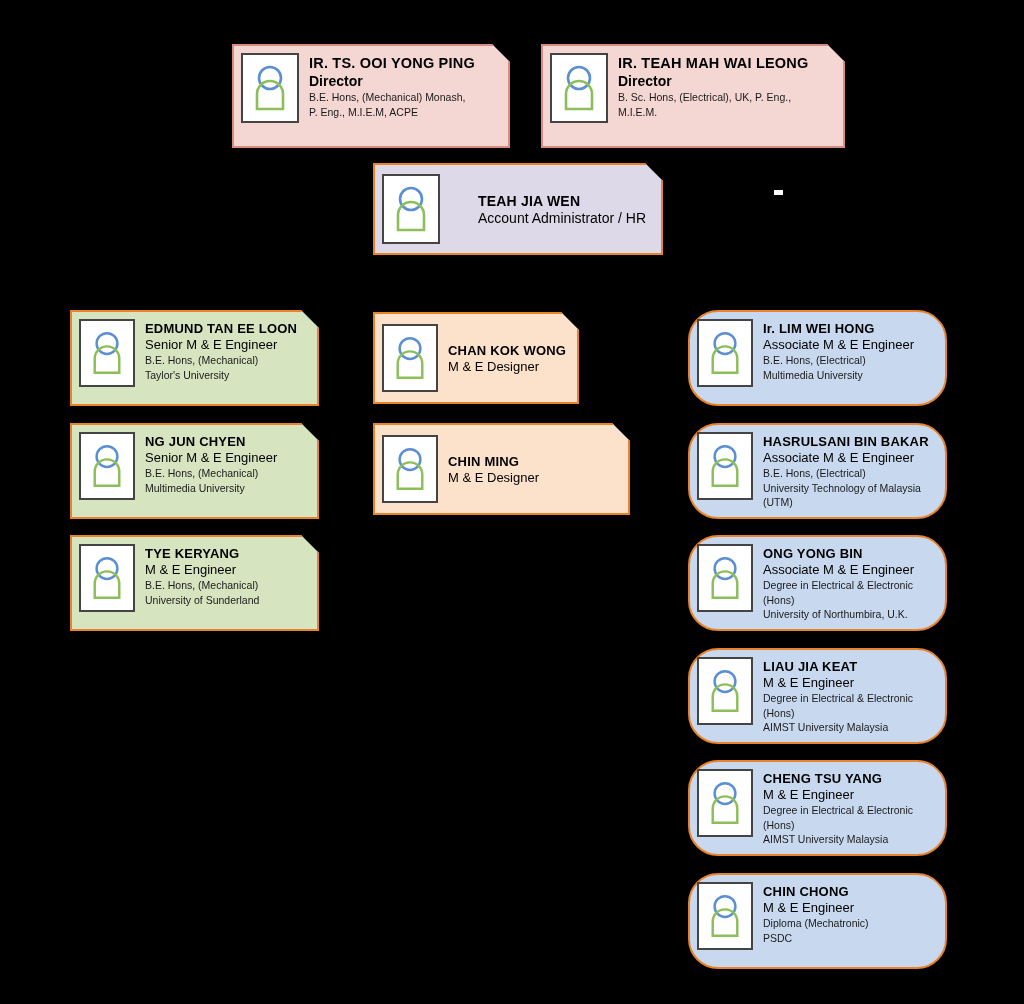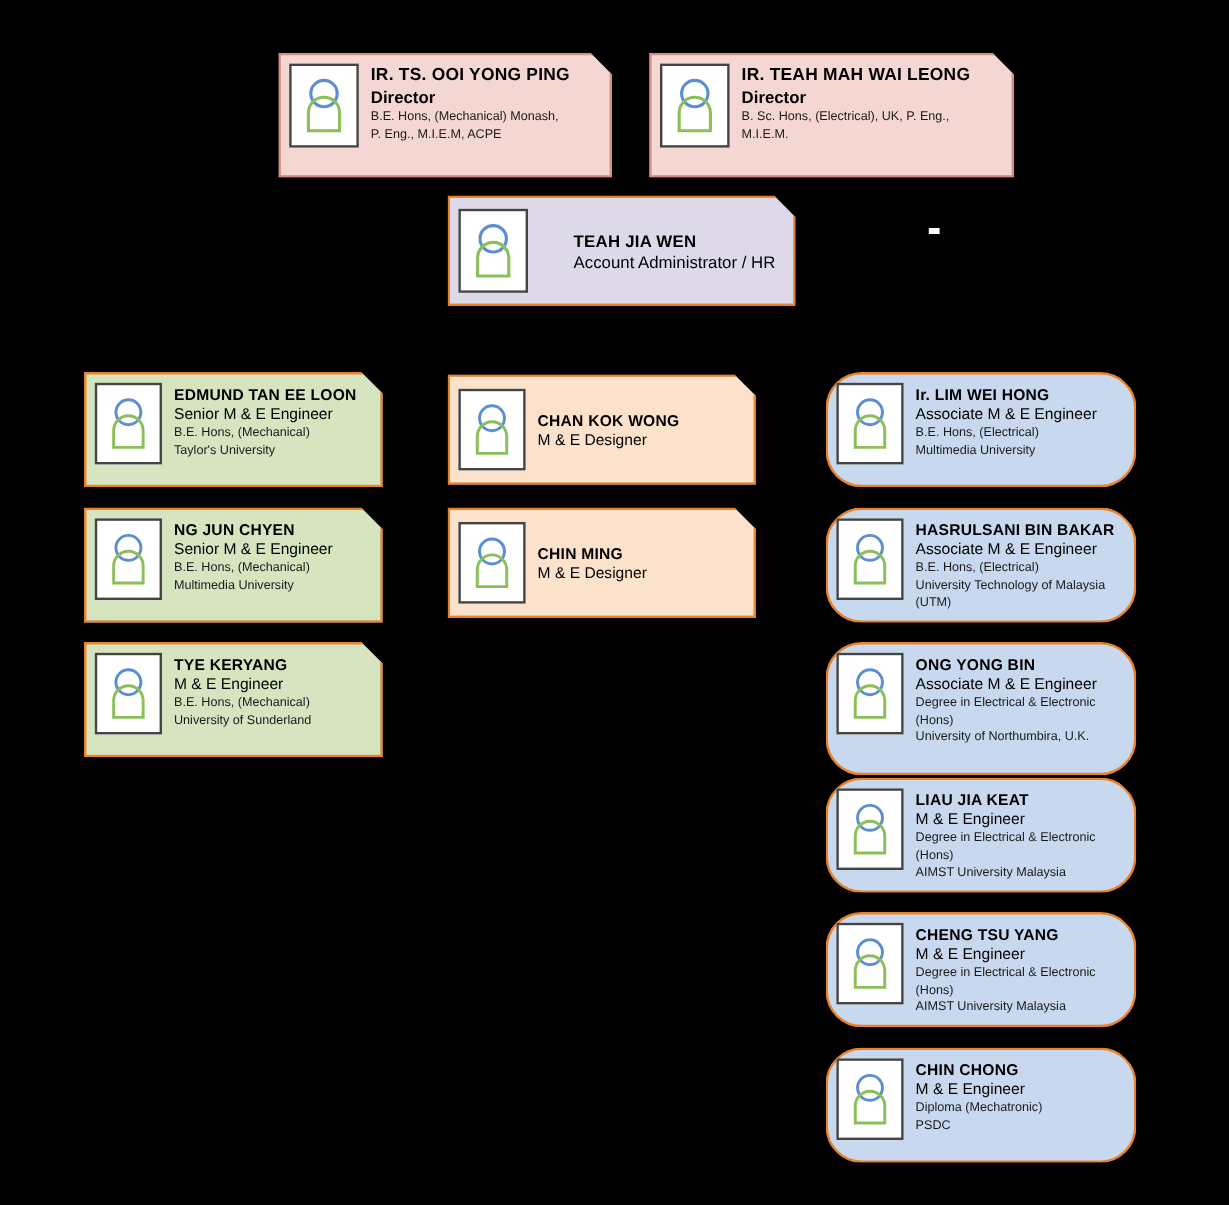--- a/index.html
+++ b/index.html
@@ -194,21 +194,21 @@
       </svg>
     </div>
     <div class="info">
       <div class="nm">TYE KERYANG</div>
       <div class="ti">M &amp; E Engineer</div>
       <div class="qu">B.E. Hons, (Mechanical)</div>
       <div class="qu">University of Sunderland</div>
     </div>
   </div>
 
-  <div class="card theme-orange" style="left:373px; top:312px; width:257px; height:92px; align-items:center;">
+  <div class="card theme-orange" style="left:373px; top:312px; width:206px; height:92px; align-items:center;">
     <div class="avatar sm">
       <svg width="34" height="46" viewBox="0 0 36 48" aria-hidden="true">
         <circle cx="18" cy="14" r="11" fill="none" stroke="#5b8fd1" stroke-width="2.6"></circle>
         <path d="M5 45 L5 30 a13 13 0 0 1 26 0 L31 45 Z" fill="none" stroke="#8cbe5a" stroke-width="2.6"></path>
       </svg>
     </div>
     <div class="info">
       <div class="nm">CHAN KOK WONG</div>
       <div class="ti">M &amp; E Designer</div>
     </div>
@@ -251,21 +251,21 @@
     </div>
     <div class="info">
       <div class="nm">HASRULSANI BIN BAKAR</div>
       <div class="ti">Associate M &amp; E Engineer</div>
       <div class="qu">B.E. Hons, (Electrical)</div>
       <div class="qu">University Technology  of Malaysia</div>
       <div class="qu">(UTM)</div>
     </div>
   </div>
 
-  <div class="card blue-card theme-blue" style="left:688px; top:535px; width:259px; height:111px;">
+  <div class="card blue-card theme-blue" style="left:688px; top:535px; width:259px; height:96px;">
     <div class="avatar sm">
       <svg width="34" height="46" viewBox="0 0 36 48" aria-hidden="true">
         <circle cx="18" cy="14" r="11" fill="none" stroke="#5b8fd1" stroke-width="2.6"></circle>
         <path d="M5 45 L5 30 a13 13 0 0 1 26 0 L31 45 Z" fill="none" stroke="#8cbe5a" stroke-width="2.6"></path>
       </svg>
     </div>
     <div class="info">
       <div class="nm">ONG YONG BIN</div>
       <div class="ti">Associate M &amp; E Engineer</div>
       <div class="qu">Degree in Electrical &amp; Electronic</div>

